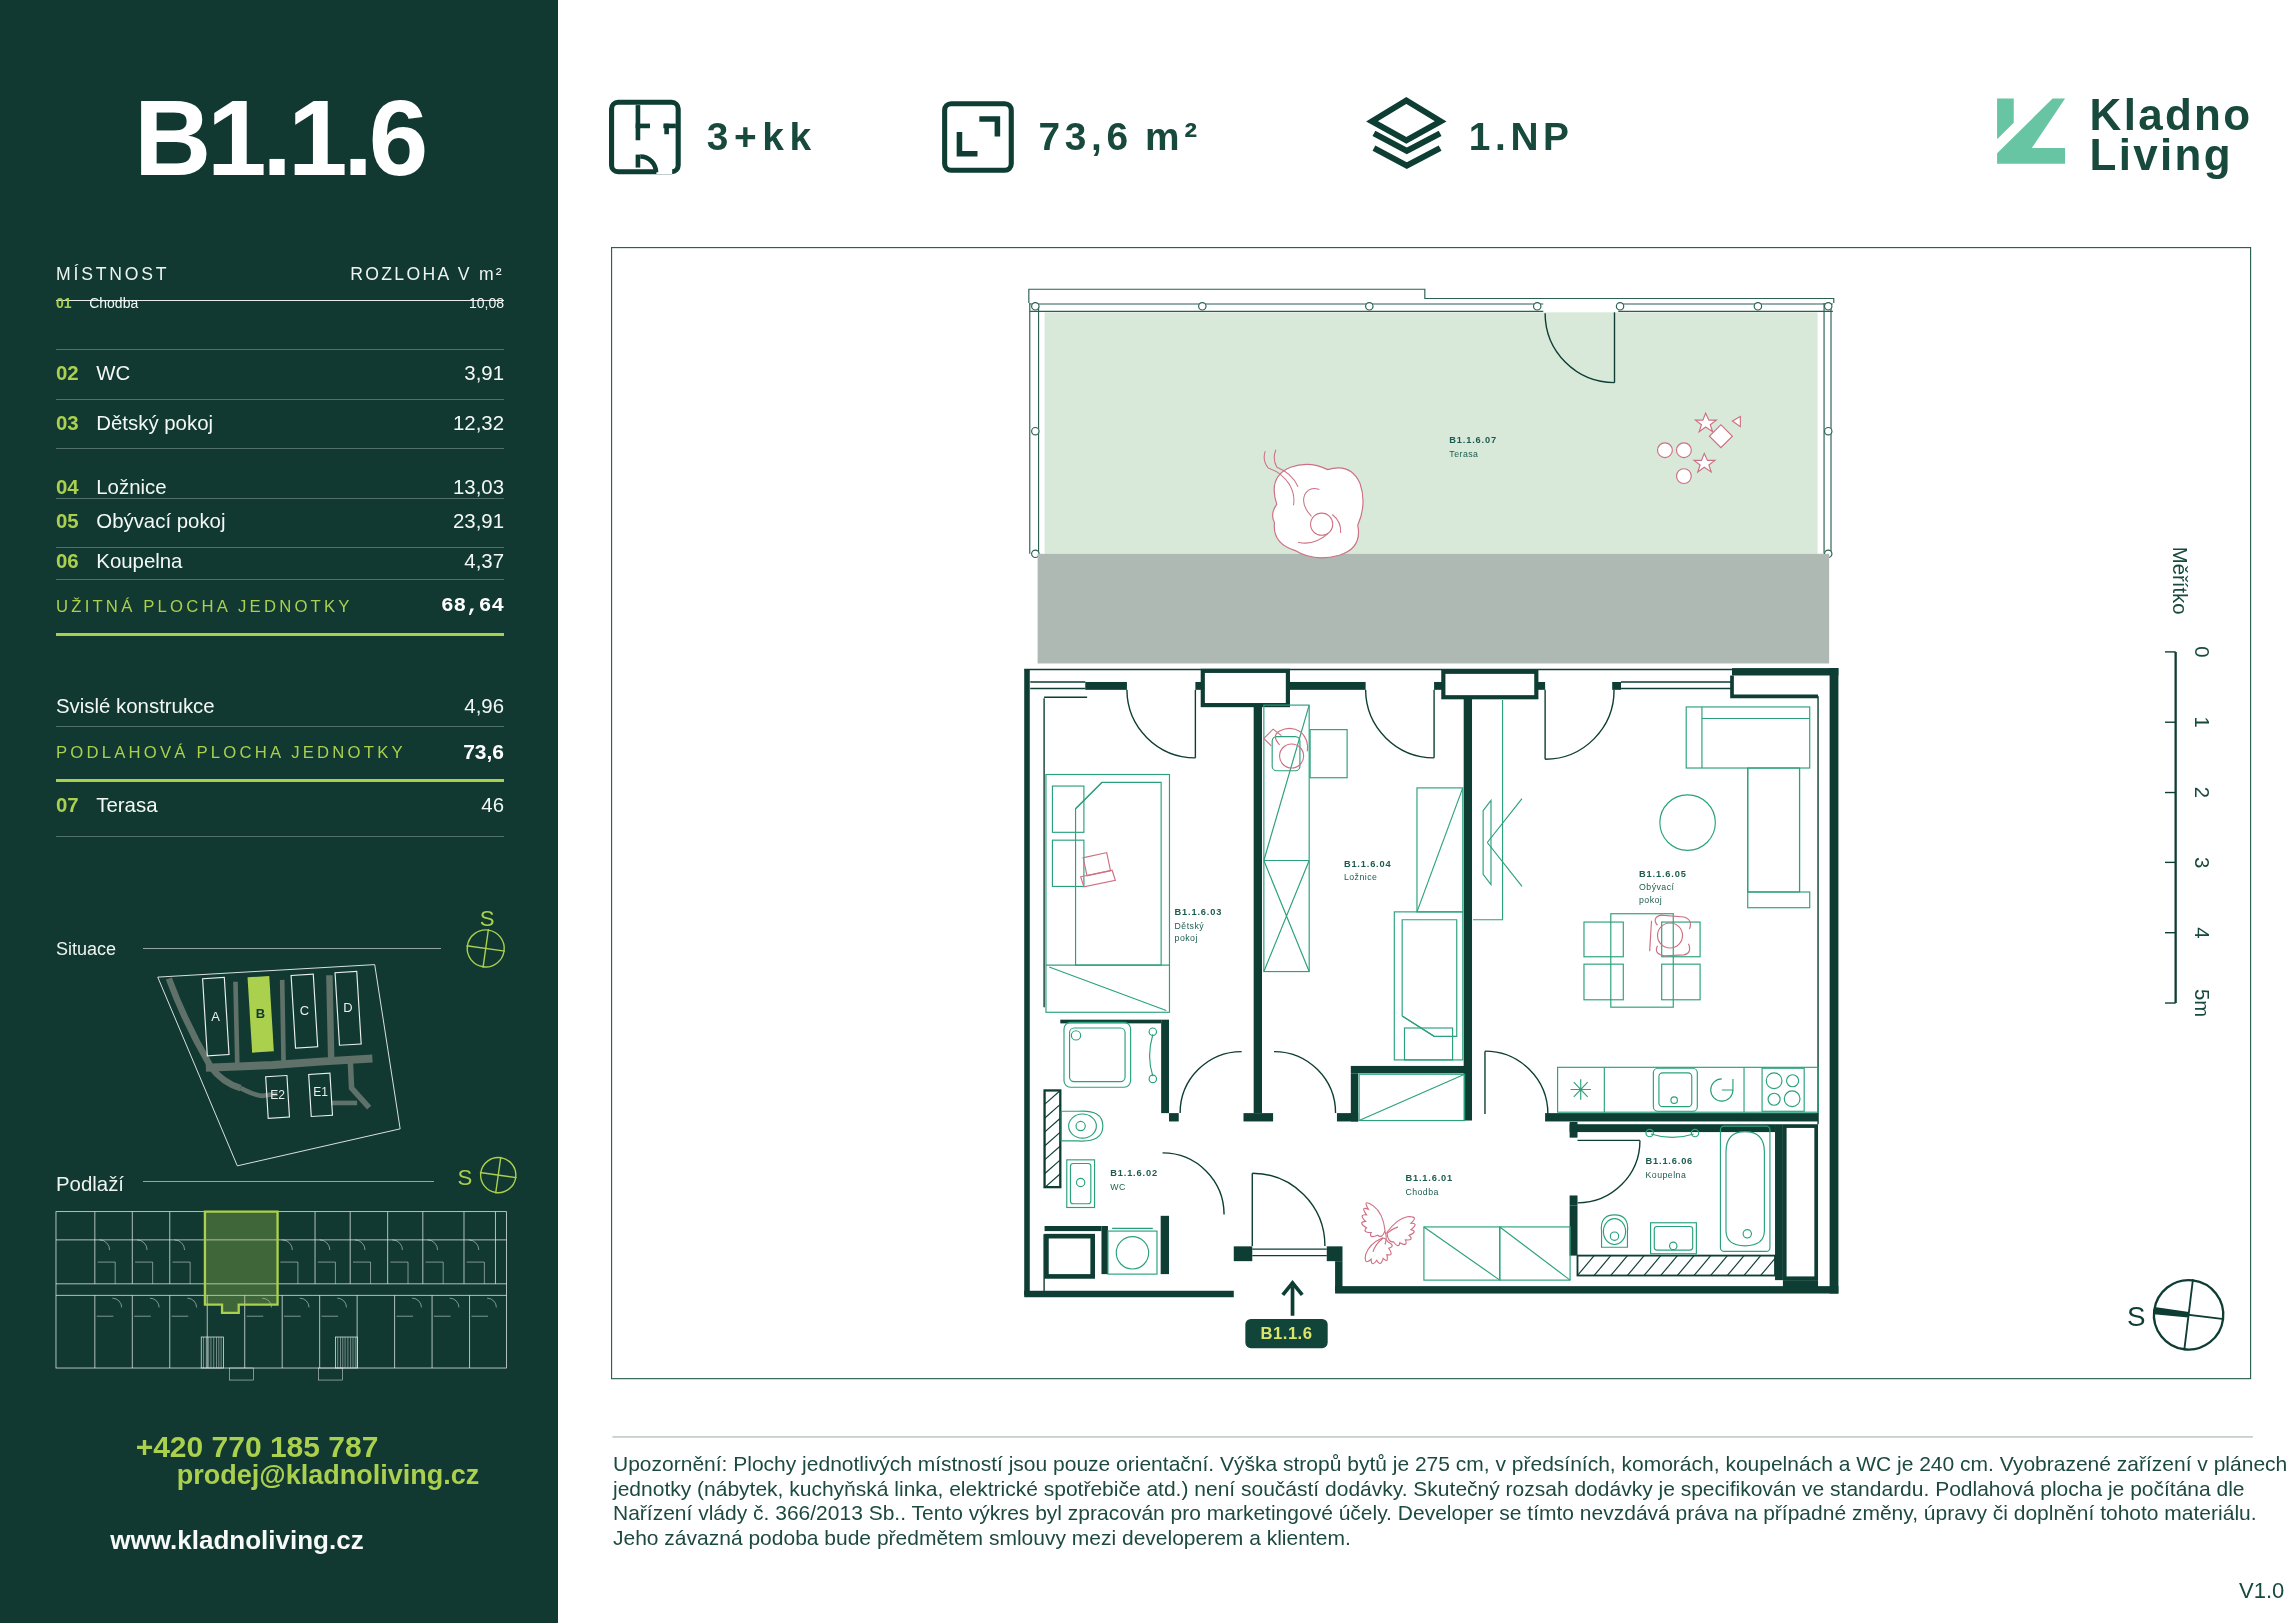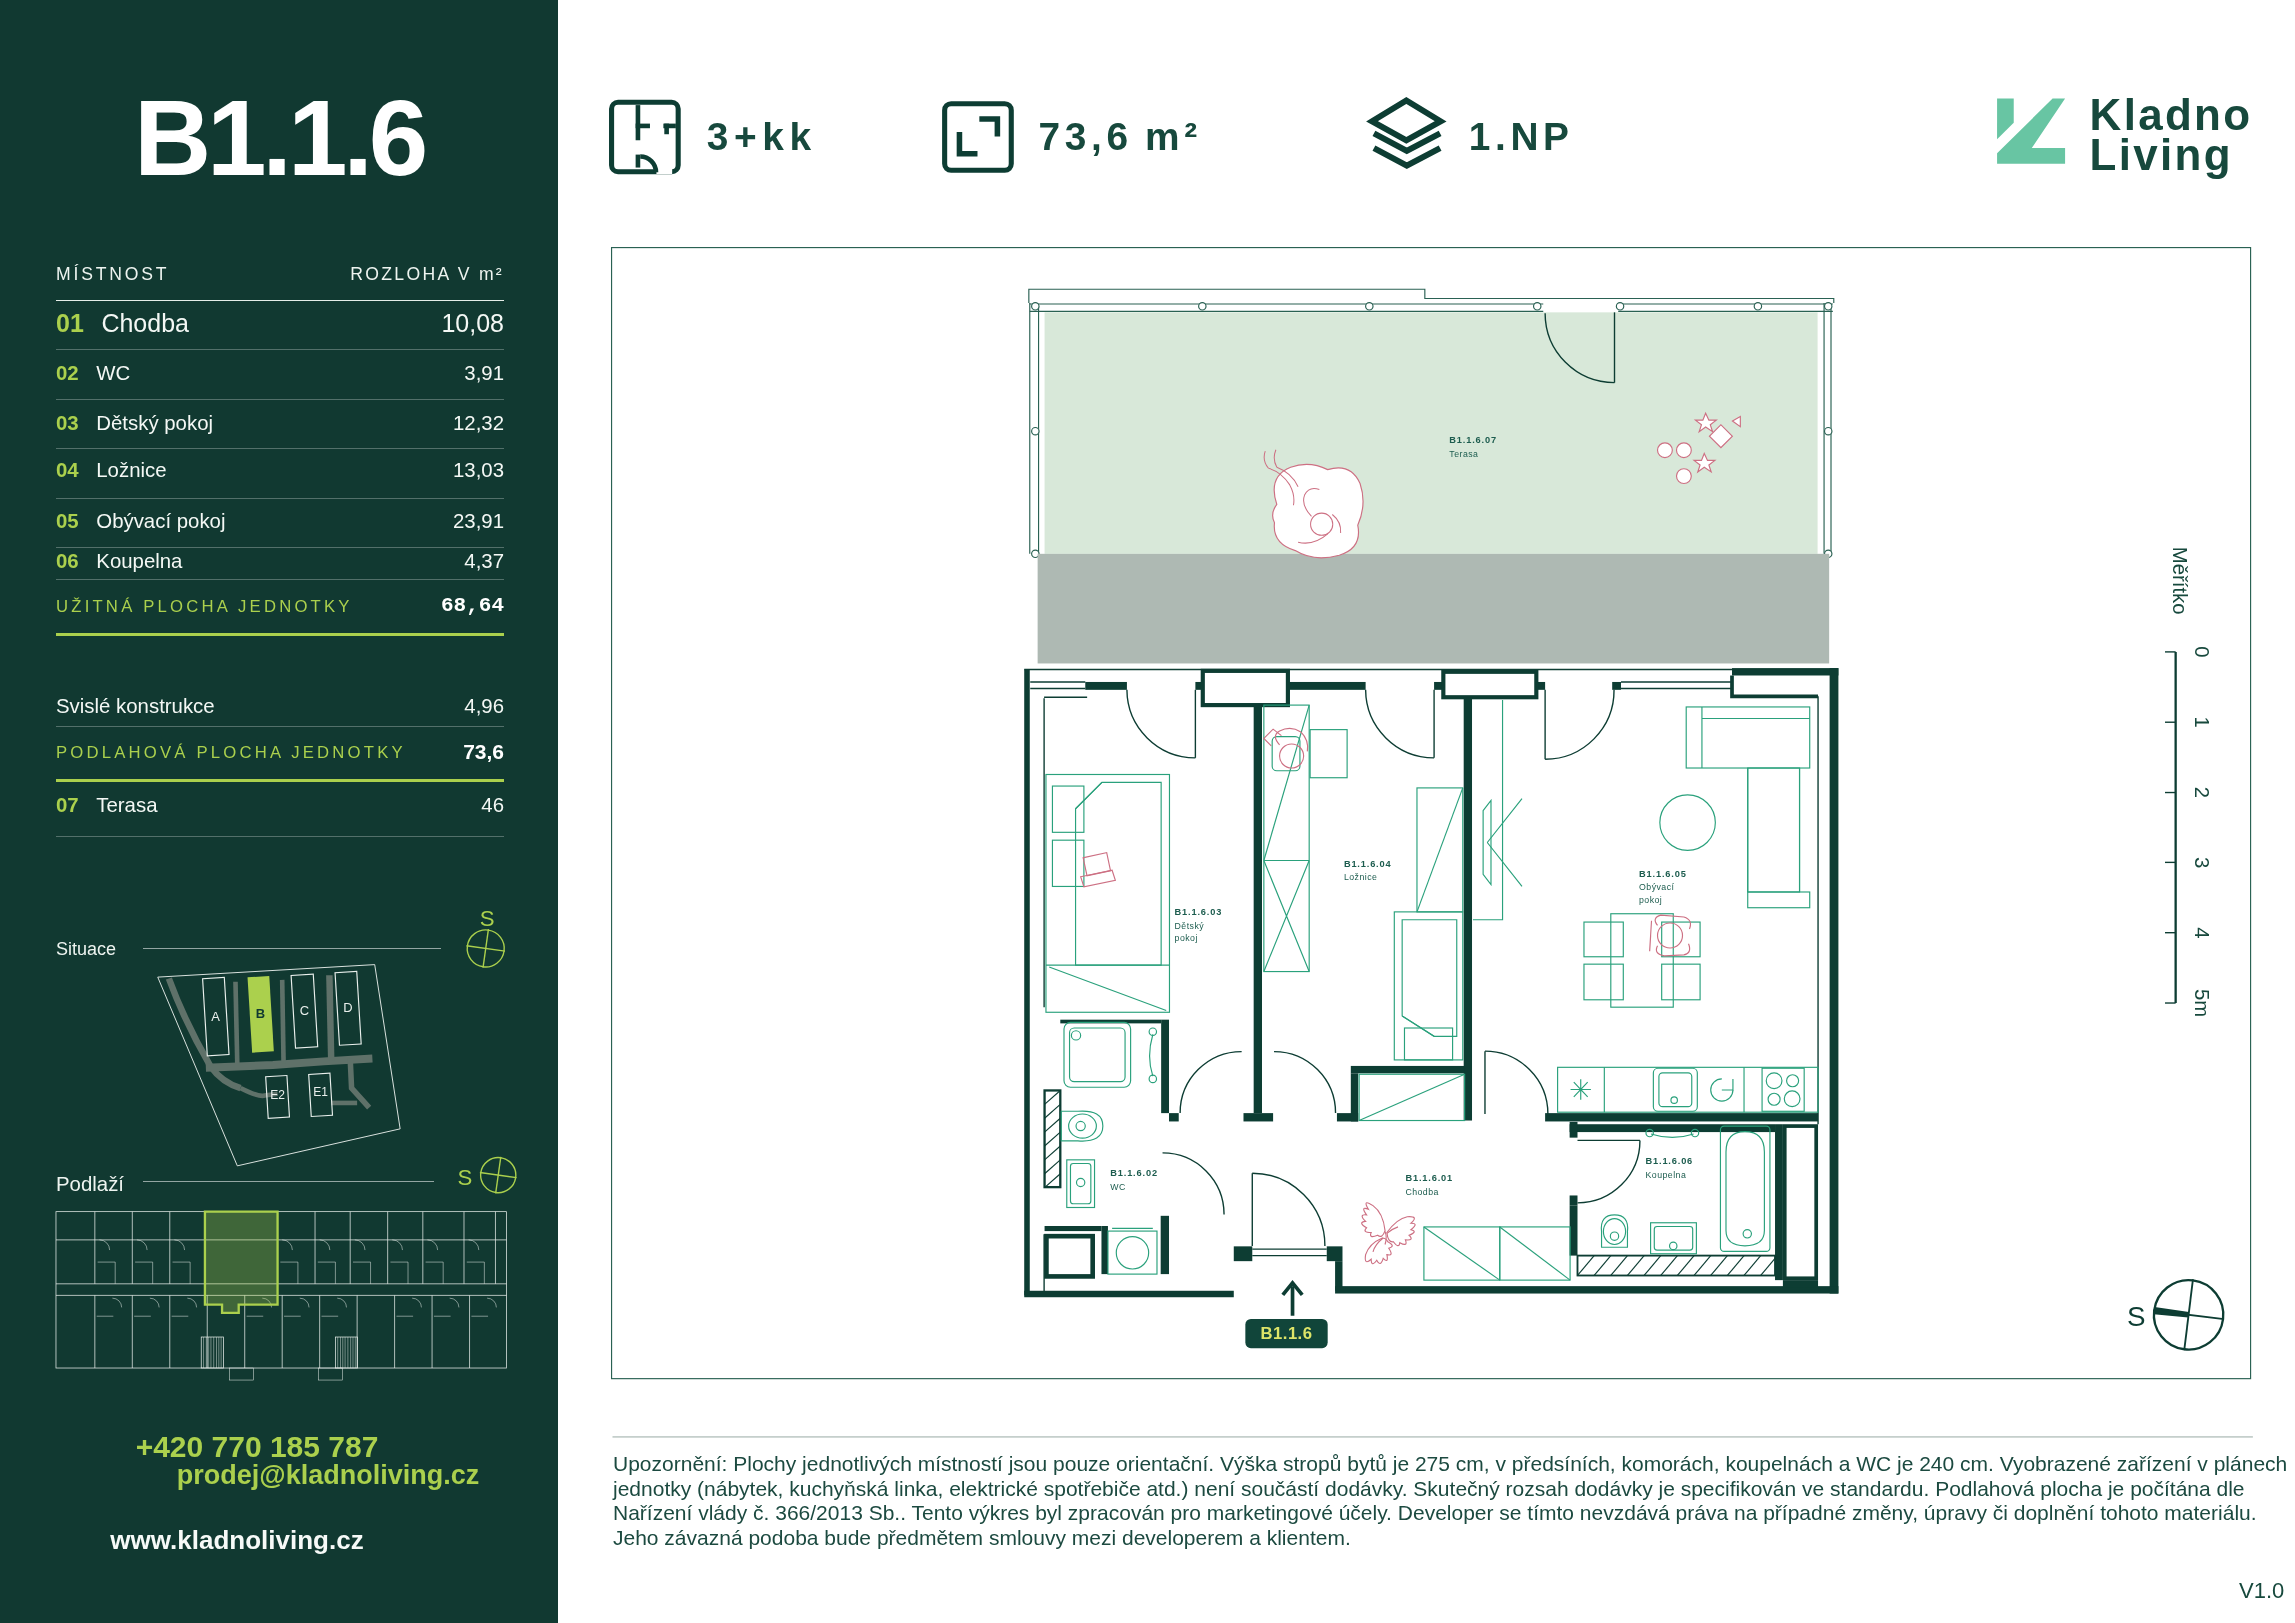--- a/index.html
+++ b/index.html
@@ -16,27 +16,27 @@
 
 <div class="abs" style="left:0;top:0;width:558px;height:1623px;background:#113931;"></div>
 
 <div class="abs" style="left:0;top:76px;width:558px;text-align:center;color:#ffffff;font-size:107px;font-weight:700;letter-spacing:-4.2px;">B1.1.6</div>
 
 <div class="abs" style="left:56px;top:264px;color:#eef4f0;font-size:17.6px;letter-spacing:2.8px;">MÍSTNOST</div>
 <div class="abs" style="left:56px;top:264px;width:448px;text-align:right;color:#eef4f0;font-size:17.6px;letter-spacing:2.3px;">ROZLOHA V m²</div>
 
 <div class="abs" style="left:56px;top:300px;width:448px;height:1.4px;background:#e6eee9;"></div>
 
-<div class="abs" style="left:56px;top:309px;width:448px;font-size:25px;color:#f4f8f5;"><span style="color:#abd04d;font-weight:700;">01</span><span style="margin-left:17.6px;">Chodba</span><span style="float:right;">10,08</span></div>
+<div class="abs" style="left:56px;top:295px;width:448px;font-size:14px;color:#f4f8f5;"><span style="color:#abd04d;font-weight:700;">01</span><span style="margin-left:17.6px;">Chodba</span><span style="float:right;">10,08</span></div>
 
 <div class="abs" style="left:56px;top:362px;width:448px;font-size:20.4px;color:#f4f8f5;"><span style="color:#abd04d;font-weight:700;">02</span><span style="margin-left:17.6px;">WC</span><span style="float:right;">3,91</span></div>
 
 <div class="abs" style="left:56px;top:412px;width:448px;font-size:20.4px;color:#f4f8f5;"><span style="color:#abd04d;font-weight:700;">03</span><span style="margin-left:17.6px;">Dětský pokoj</span><span style="float:right;">12,32</span></div>
 
-<div class="abs" style="left:56px;top:459px;width:448px;font-size:20.4px;color:#f4f8f5;"><span style="color:#abd04d;font-weight:700;">04</span><span style="margin-left:17.6px;">Ložnice</span><span style="float:right;">13,03</span></div>
+<div class="abs" style="left:56px;top:476px;width:448px;font-size:20.4px;color:#f4f8f5;"><span style="color:#abd04d;font-weight:700;">04</span><span style="margin-left:17.6px;">Ložnice</span><span style="float:right;">13,03</span></div>
 
 <div class="abs" style="left:56px;top:510px;width:448px;font-size:20.4px;color:#f4f8f5;"><span style="color:#abd04d;font-weight:700;">05</span><span style="margin-left:17.6px;">Obývací pokoj</span><span style="float:right;">23,91</span></div>
 
 <div class="abs" style="left:56px;top:550px;width:448px;font-size:20.4px;color:#f4f8f5;"><span style="color:#abd04d;font-weight:700;margin-top:35px;">06</span><span style="margin-left:17.6px;">Koupelna</span><span style="float:right;">4,37</span></div>
 
 <div class="abs" style="left:56px;top:349px;width:448px;height:0.9px;background:rgba(255,255,255,0.28);"></div>
 <div class="abs" style="left:56px;top:399px;width:448px;height:0.9px;background:rgba(255,255,255,0.28);"></div>
 <div class="abs" style="left:56px;top:448px;width:448px;height:0.9px;background:rgba(255,255,255,0.28);"></div>
 <div class="abs" style="left:56px;top:498px;width:448px;height:0.9px;background:rgba(255,255,255,0.28);"></div>
 <div class="abs" style="left:56px;top:547px;width:448px;height:0.9px;background:rgba(255,255,255,0.28);"></div>

